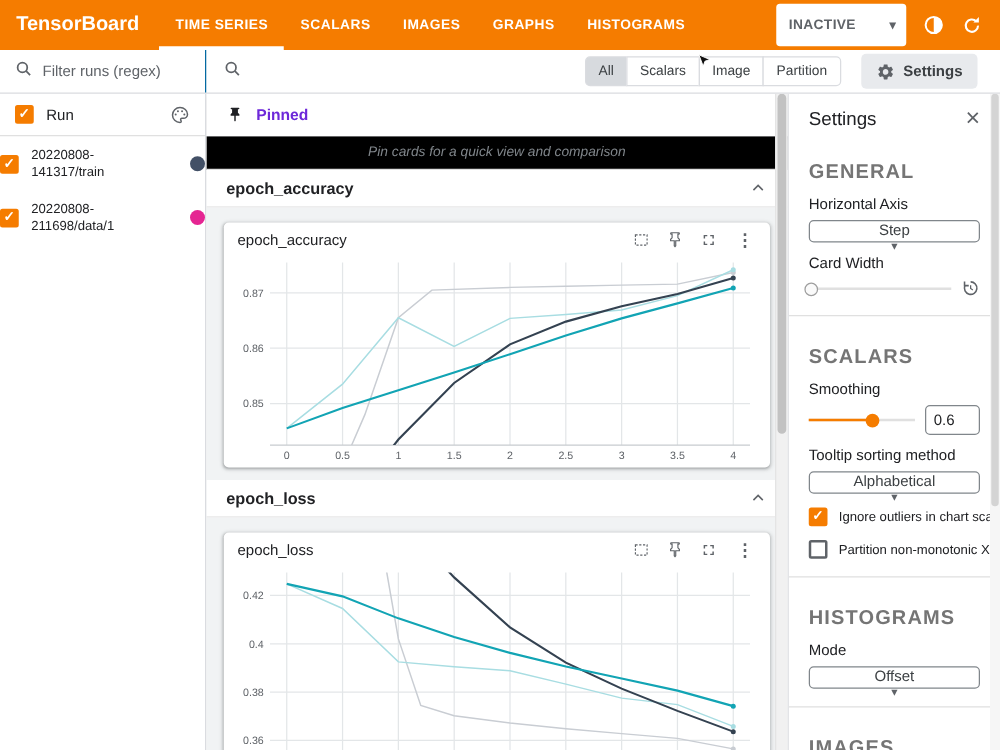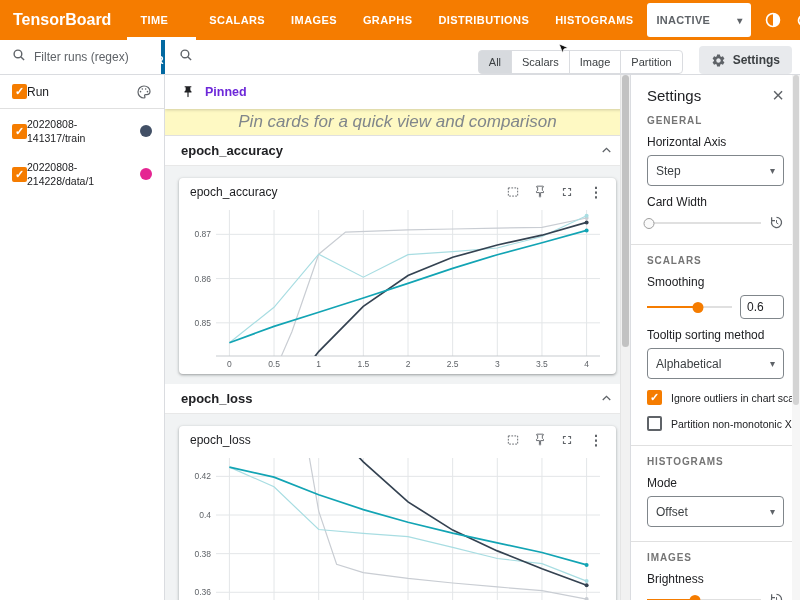--- a/index.html
+++ b/index.html
@@ -11,71 +11,71 @@
   .logo { font-size:16px; font-weight:bold; padding:0 16px 0 13px; }
   .tabs { display:flex; height:40px; }
   .tab { padding:0 13px; line-height:40px; font-size:11px; font-weight:bold; letter-spacing:.4px; cursor:pointer; }
   .tab.active { box-shadow:inset 0 -3px 0 #fff; }
   .header-right { margin-left:auto; display:flex; align-items:center; gap:13px; padding-right:14px; }
   .status-select { background:#fff; color:#5f6368; height:34px; min-width:104px; display:flex; align-items:center; justify-content:space-between; gap:10px; padding:0 8px 0 10px; border-radius:3px; font-size:11px; font-weight:bold; letter-spacing:.3px; cursor:pointer; }
   .hdr-icon { display:flex; align-items:center; cursor:pointer; }
 
   
   .toolbar { position:absolute; top:40px; left:0; right:0; height:35px; background:#fff; border-bottom:1px solid #dadce0; display:flex; align-items:stretch; z-index:15; }
-  .toolbar-left { width:165px; border-right:4px solid #0369a1; display:flex; align-items:center; gap:8px; padding:0 12px; }
+  .toolbar-left { width:165px; border-right:1px solid #0369a1; display:flex; align-items:center; gap:8px; padding:0 12px; }
   .toolbar-mid { flex:1; display:flex; align-items:center; gap:8px; padding:0 14px; }
   .filter-input { border:none; outline:none; font-size:12px; color:#202124; flex:1; min-width:0; background:transparent; font-family:inherit; }
   .filter-input::placeholder { color:#5f6368; }
-  .toolbar-right { display:flex; align-items:flex-end; gap:16px; padding-right:8px; }
+  .toolbar-right { display:flex; align-items:center; gap:16px; padding-right:18px; }
   .segmented { display:flex; }
   .seg-btn { height:24px; padding:0 10px; font-size:11px; border:1px solid #dadce0; background:#fff; color:#3c4043; display:flex; align-items:center; margin-left:-1px; cursor:pointer; }
   .seg-btn:first-child { border-radius:4px 0 0 4px; margin-left:0; }
   .seg-btn:last-child { border-radius:0 4px 4px 0; }
   .seg-btn.selected { background:#d7dade; }
   .settings-btn { height:28px; background:#e8eaed; border-radius:4px; display:flex; align-items:center; gap:7px; padding:0 12px; font-size:12px; font-weight:bold; color:#3c4043; cursor:pointer; }
 
   
   .sidebar { position:absolute; top:75px; left:0; width:165px; bottom:0; background:#fff; border-right:1px solid #dadce0; z-index:10; }
-  .run-header { height:34px; display:flex; align-items:center; padding:0 12px; border-bottom:1px solid #e0e0e0; }
+  .run-header { height:34px; display:flex; align-items:center; gap:10px; padding:0 12px; border-bottom:1px solid #e0e0e0; }
   .run-header-label { font-size:12px; color:#202124; flex:1; }
-  .run-row { display:flex; align-items:center; gap:0; padding:8px 12px 7px; }
+  .run-row { display:flex; align-items:center; gap:10px; padding:8px 0 7px; }
   .run-name { font-size:10.5px; line-height:14px; color:#202124; width:92px; word-wrap:break-word; }
   .run-dot { width:12px; height:12px; border-radius:50%; margin-left:auto; flex-shrink:0; }
   .cb { width:15px; height:15px; border:2px solid #5f6368; border-radius:2px; flex-shrink:0; cursor:pointer; background:#fff; }
   .cb.checked { border-color:#f57c00; background:#f57c00; color:#fff; font-size:11px; line-height:11px; text-align:center; font-weight:bold; }
   .cb.checked::after { content:"✓"; }
 
   
   .main { position:absolute; top:75px; left:165px; width:465px; bottom:0; background:#f1f3f4; overflow:hidden; }
   .pinned-bar { height:34px; background:#fff; display:flex; align-items:center; gap:10px; padding:0 16px; position:relative; z-index:2; box-shadow:0 1px 3px rgba(0,0,0,.18); }
   .pinned-label { font-size:12.5px; font-weight:bold; color:#6d28d9; }
-  .pin-hint { height:27px; background:#fef9c3; display:flex; align-items:center; justify-content:center; font-size:17px; font-style:italic; color:#80868b; border-bottom:1px solid #e0e0e0; }
+  .pin-hint { height:27px; background:#000000; display:flex; align-items:center; justify-content:center; font-size:11px; font-style:italic; color:#80868b; border-bottom:1px solid #e0e0e0; }
   .section-header { height:30px; background:#fff; border-bottom:1px solid #e8e8e8; display:flex; align-items:center; justify-content:space-between; padding:0 16px; cursor:pointer; }
   .section-title { font-size:13px; font-weight:bold; color:#202124; }
   .section-body { padding:12px 14px 10px; }
   .card { background:#fff; border-radius:4px; box-shadow:0 1px 2px rgba(60,64,67,.3), 0 1px 3px 1px rgba(60,64,67,.15); padding:6px 3px 2px; }
   .card-header { display:flex; align-items:center; padding:0 8px 2px; }
   .card-title { font-size:12px; color:#202124; }
   .card-icons { margin-left:auto; display:flex; align-items:center; gap:13px; color:#5f6368; }
   .card-icons > span { display:flex; cursor:pointer; }
   .more-icon { font-size:14px; font-weight:bold; color:#5f6368; padding:0 2px; }
   svg.chart { display:block; }
   .grid { stroke:#e3e6e8; stroke-width:1; }
   .tick { font-size:8.5px; fill:#5f6368; }
   .main-scrollbar { position:absolute; top:0; right:0; width:10px; height:100%; background:#f1f1f1; border-left:1px solid #e4e4e4; z-index:6; }
   .main-scroll-thumb { position:absolute; top:0; left:1px; width:7px; height:272px; background:#c2c2c2; border-radius:4px; cursor:pointer; }
 
   
   .settings { position:absolute; top:75px; left:630px; right:0; bottom:0; background:#fff; border-left:1px solid #dadce0; padding:10px 16px 0 16px; overflow:hidden; }
   .settings-title-row { display:flex; align-items:center; justify-content:space-between; margin-bottom:2px; }
   .settings-title { font-size:15px; color:#202124; }
   .close-icon { font-size:20px; color:#5f6368; cursor:pointer; line-height:1; }
-  .sec-heading { font-size:10px; font-weight:bold; letter-spacing:.9px; color:#757575; margin:10px 0 9px; }
+  .sec-heading { font-size:16px; font-weight:bold; letter-spacing:.9px; color:#757575; margin:24px 0 9px; }
   .ctl-label { font-size:12px; color:#202124; margin:9px 0 6px; }
-  .dropdown { height:31px; border:1px solid #80868b; border-radius:4px; display:flex; align-items:center; justify-content:space-between; padding:0 8px; font-size:12px; color:#3c4043; cursor:pointer; background:#fff; }
+  .dropdown { height:18px; border:1px solid #80868b; border-radius:4px; display:flex; align-items:center; padding:0 8px; font-size:12px; color:#3c4043; cursor:pointer; background:#fff;flex-direction:column; }
   .dd-arrow { color:#5f6368; font-size:10px; }
   .slider-row { display:flex; align-items:center; gap:8px; margin:6px 0 2px; }
   .slider { position:relative; flex:1; height:14px; cursor:pointer; }
   .slider-track { position:absolute; top:6px; left:0; right:0; height:2px; background:#e0e0e0; }
   .slider-fill { position:absolute; top:6px; left:0; height:2px; background:#f57c00; }
   .slider-thumb { position:absolute; top:2px; width:11px; height:11px; border-radius:50%; background:#f57c00; transform:translateX(-50%); }
   .slider.light .slider-fill { background:#bdbdbd; }
   .slider.light .slider-thumb { background:#fafafa; border:1px solid #9e9e9e; }
   .num-input { width:44px; height:24px; border:1px solid #80868b; border-radius:4px; font-size:12px; color:#202124; padding:0 6px; font-family:inherit; flex-shrink:0; }
   .reset-btn { color:#5f6368; display:flex; cursor:pointer; flex-shrink:0; }
@@ -90,21 +90,20 @@
 </head>
 <body>
 
 <header class="app-header">
   <div class="logo">TensorBoard</div>
   <nav class="tabs">
     <div class="tab active">TIME SERIES</div>
     <div class="tab">SCALARS</div>
     <div class="tab">IMAGES</div>
     <div class="tab">GRAPHS</div>
-    <div class="tab">DISTRIBUTIONS</div>
     <div class="tab">HISTOGRAMS</div>
   </nav>
   <div class="header-right">
     <div class="status-select">
       <span>INACTIVE</span>
       <span class="dd-arrow">▾</span>
     </div>
     <span class="hdr-icon">
       <svg viewBox="0 0 20 20" width="18" height="18">
           <circle cx="10" cy="10" r="7.2" fill="none" stroke="#fff" stroke-width="1.8"></circle>
@@ -169,21 +168,21 @@
         </svg>
     </span>
   </div>
   <div class="run-row">
     <span class="cb checked"></span>
     <span class="run-name">20220808-141317/train</span>
     <span class="run-dot" style="background-color: rgb(66, 80, 102);"></span>
   </div>
   <div class="run-row">
     <span class="cb checked"></span>
-    <span class="run-name">20220808-214228/data/1</span>
+    <span class="run-name">20220808-211698/data/1</span>
     <span class="run-dot" style="background-color: rgb(229, 37, 146);"></span>
   </div>
 </aside>
 
 <main class="main">
   <div class="pinned-bar">
     <span style="color:#202124;display:flex;">
       <svg viewBox="0 0 24 24" width="14" height="14" fill="currentColor">
           <path d="M16 9V4h1a1 1 0 0 0 0-2H7a1 1 0 0 0 0 2h1v5l-2 2v2h5v7l1 1 1-1v-7h5v-2l-2-2z"></path>
         </svg>

